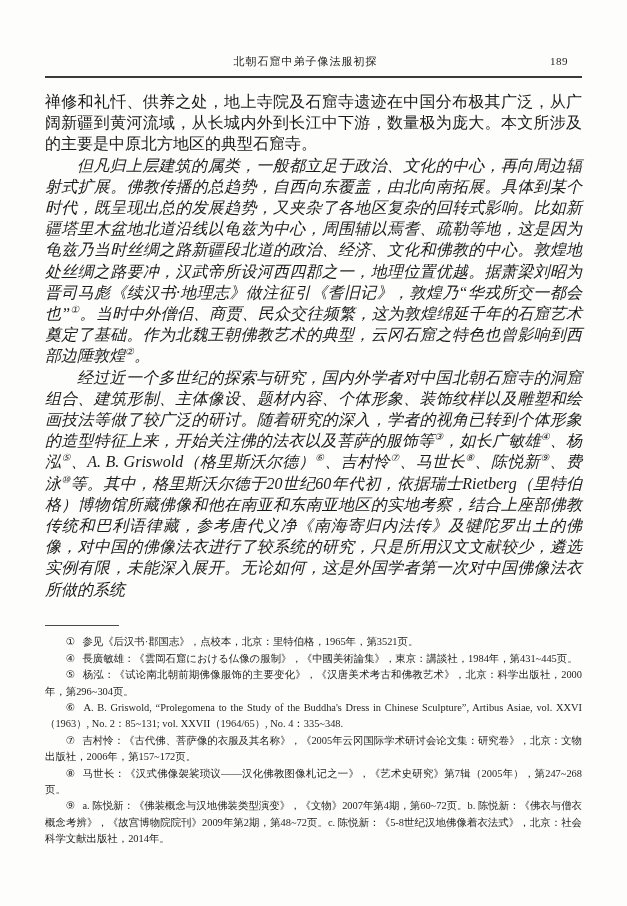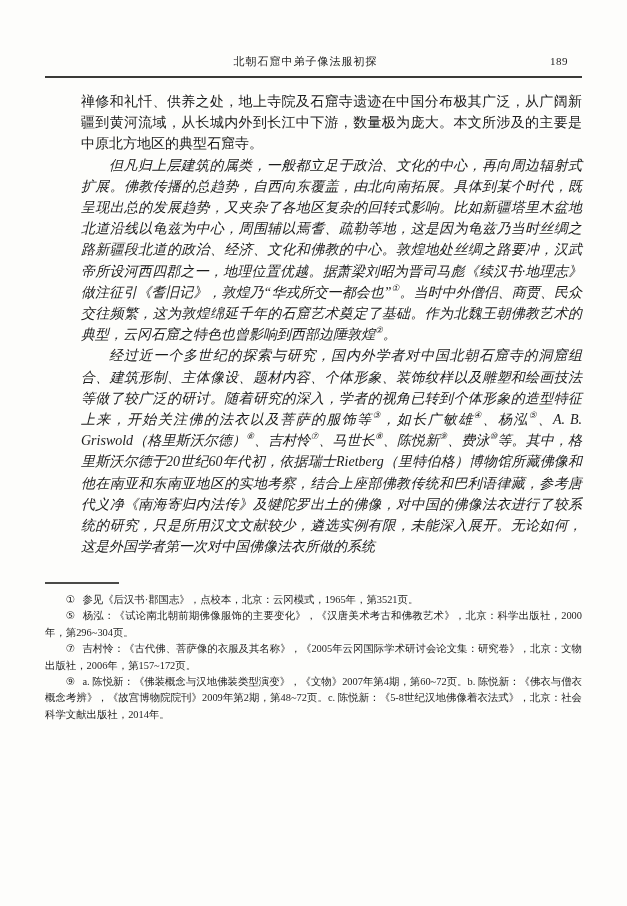--- a/index.html
+++ b/index.html
@@ -42,24 +42,23 @@
     color: #222;
   }
   .header-rule {
     margin-top: 7px;
     height: 2px;
     background: #3a3a38;
   }
   
   .body-text {
     margin-top: 13px;
-    font-size: 14px;
+    font-size: 16px;
     line-height: 21.2px;
     text-align: justify;
-    margin-left: 36px;
   }
   .body-text p {
     margin: 0;
   }
   .body-text p.indent {
     text-indent: 2em;
     font-style: italic;
   }
   .body-text sup {
     font-size: 0.62em;
@@ -105,20 +104,23 @@
 
   <p class="">禅修和礼忏、供养之处，地上寺院及石窟寺遗迹在中国分布极其广泛，从广阔新疆到黄河流域，从长城内外到长江中下游，数量极为庞大。本文所涉及的主要是中原北方地区的典型石窟寺。</p>
       <p class="indent">但凡归上层建筑的属类，一般都立足于政治、文化的中心，再向周边辐射式扩展。佛教传播的总趋势，自西向东覆盖，由北向南拓展。具体到某个时代，既呈现出总的发展趋势，又夹杂了各地区复杂的回转式影响。比如新疆塔里木盆地北道沿线以龟兹为中心，周围辅以焉耆、疏勒等地，这是因为龟兹乃当时丝绸之路新疆段北道的政治、经济、文化和佛教的中心。敦煌地处丝绸之路要冲，汉武帝所设河西四郡之一，地理位置优越。据萧梁刘昭为晋司马彪《续汉书·地理志》做注征引《耆旧记》，敦煌乃“华戎所交一都会也”<sup>①</sup>。当时中外僧侣、商贾、民众交往频繁，这为敦煌绵延千年的石窟艺术奠定了基础。作为北魏王朝佛教艺术的典型，云冈石窟之特色也曾影响到西部边陲敦煌<sup>②</sup>。</p>
       <p class="indent">经过近一个多世纪的探索与研究，国内外学者对中国北朝石窟寺的洞窟组合、建筑形制、主体像设、题材内容、个体形象、装饰纹样以及雕塑和绘画技法等做了较广泛的研讨。随着研究的深入，学者的视角已转到个体形象的造型特征上来，开始关注佛的法衣以及菩萨的服饰等<sup>③</sup>，如长广敏雄<sup>④</sup>、杨泓<sup>⑤</sup>、A. B. Griswold（格里斯沃尔德）<sup>⑥</sup>、吉村怜<sup>⑦</sup>、马世长<sup>⑧</sup>、陈悦新<sup>⑨</sup>、费泳<sup>⑩</sup>等。其中，格里斯沃尔德于20世纪60年代初，依据瑞士Rietberg（里特伯格）博物馆所藏佛像和他在南亚和东南亚地区的实地考察，结合上座部佛教传统和巴利语律藏，参考唐代义净《南海寄归内法传》及犍陀罗出土的佛像，对中国的佛像法衣进行了较系统的研究，只是所用汉文文献较少，遴选实例有限，未能深入展开。无论如何，这是外国学者第一次对中国佛像法衣所做的系统</p>
     </main>
 
   <footer>
     <div class="footnote-rule"></div>
     <div class="footnotes">
 
-    <p class="footnote"><span class="fn-marker">①</span><span class="fn-text">参见《后汉书·郡国志》，点校本，北京：云冈模式，1965年，第3521页。</span></p>
+    <p class="footnote"><span class="fn-marker">①</span><span class="fn-text">参见《后汉书·郡国志》，点校本，北京：里特伯格，1965年，第3521页。</span></p>
+        <p class="footnote"><span class="fn-marker">④</span><span class="fn-text">長廣敏雄：《雲岡石窟における仏像の服制》，《中國美術論集》，東京：講談社，1984年，第431~445页。</span></p>
         <p class="footnote"><span class="fn-marker">⑤</span><span class="fn-text">杨泓：《试论南北朝前期佛像服饰的主要变化》，《汉唐美术考古和佛教艺术》，北京：科学出版社，2000年，第296~304页。</span></p>
+        <p class="footnote"><span class="fn-marker">⑥</span><span class="fn-text">A. B. Griswold, “Prolegomena to the Study of the Buddha's Dress in Chinese Sculpture”, Artibus Asiae, vol. XXVI（1963）, No. 2：85~131; vol. XXVII（1964/65）, No. 4：335~348.</span></p>
         <p class="footnote"><span class="fn-marker">⑦</span><span class="fn-text">吉村怜：《古代佛、菩萨像的衣服及其名称》，《2005年云冈国际学术研讨会论文集：研究卷》，北京：文物出版社，2006年，第157~172页。</span></p>
+        <p class="footnote"><span class="fn-marker">⑧</span><span class="fn-text">马世长：《汉式佛像袈裟琐议——汉化佛教图像札记之一》，《艺术史研究》第7辑（2005年），第247~268页。</span></p>
         <p class="footnote"><span class="fn-marker">⑨</span><span class="fn-text">a. 陈悦新：《佛装概念与汉地佛装类型演变》，《文物》2007年第4期，第60~72页。b. 陈悦新：《佛衣与僧衣概念考辨》，《故宫博物院院刊》2009年第2期，第48~72页。c. 陈悦新：《5-8世纪汉地佛像着衣法式》，北京：社会科学文献出版社，2014年。</span></p>
       </div>
   </footer>
 
 </div>
 
 </body></html>

